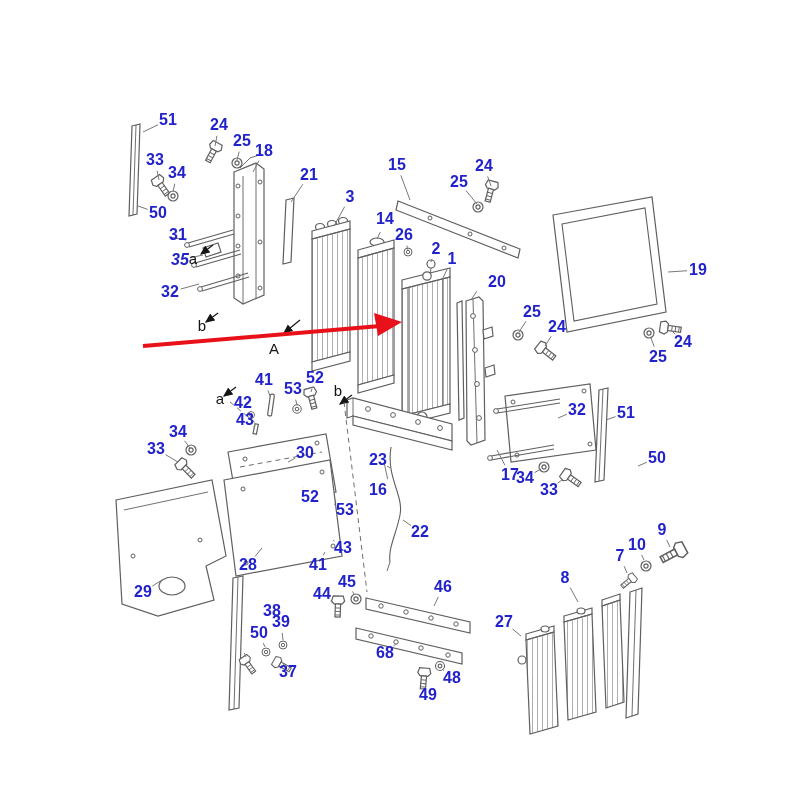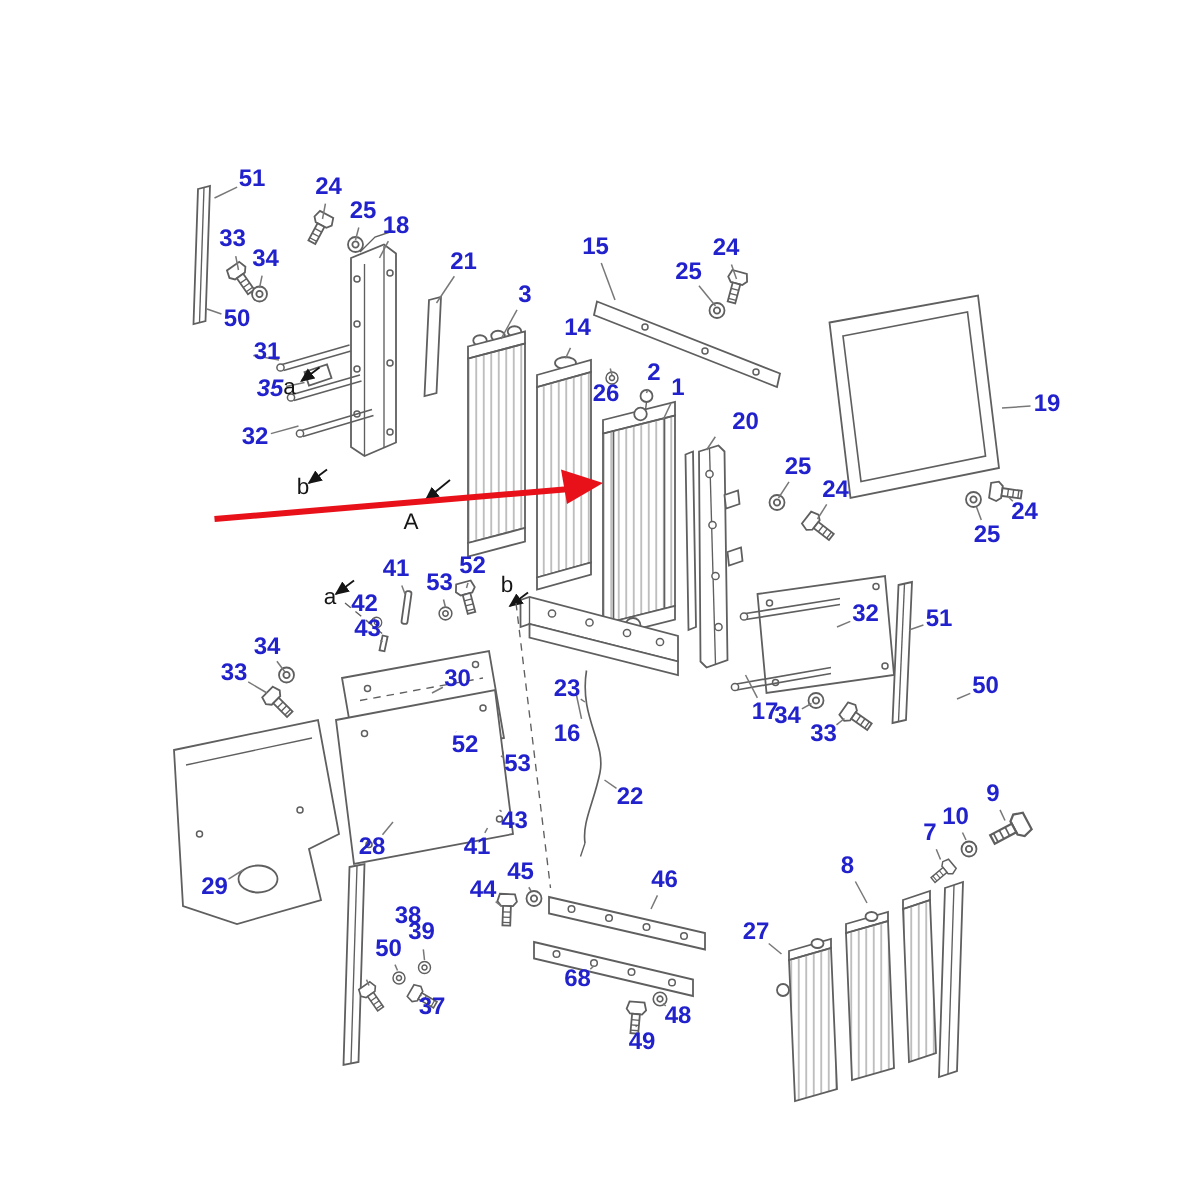--- a/index.html
+++ b/index.html
@@ -373,21 +373,21 @@
       <span class="part-label" style="left: 264px; top: 151px;">18</span>
       <span class="part-label" style="left: 155px; top: 160px;">33</span>
       <span class="part-label" style="left: 177px; top: 173px;">34</span>
       <span class="part-label" style="left: 309px; top: 175px;">21</span>
       <span class="part-label" style="left: 397px; top: 165px;">15</span>
       <span class="part-label" style="left: 350px; top: 197px;">3</span>
       <span class="part-label" style="left: 459px; top: 182px;">25</span>
       <span class="part-label" style="left: 484px; top: 166px;">24</span>
       <span class="part-label" style="left: 158px; top: 213px;">50</span>
       <span class="part-label" style="left: 385px; top: 219px;">14</span>
-      <span class="part-label" style="left: 404px; top: 235px; margin-top: 28px;">26</span>
+      <span class="part-label" style="left: 404px; top: 235px;">26</span>
       <span class="part-label" style="left: 158px; top: 235px; margin-left: 20px;">31</span>
       <span class="part-label" style="left: 436px; top: 249px;">2</span>
       <span class="part-label" style="left: 452px; top: 259px;">1</span>
       <span class="part-label" style="left: 180px; top: 260px; font-style: italic;">35</span>
       <span class="part-label" style="left: 497px; top: 282px;">20</span>
       <span class="part-label" style="left: 698px; top: 270px;">19</span>
       <span class="part-label" style="left: 170px; top: 292px;">32</span>
       <span class="part-label" style="left: 532px; top: 312px;">25</span>
       <span class="part-label" style="left: 557px; top: 327px;">24</span>
       <span class="part-label" style="left: 683px; top: 342px;">24</span>

